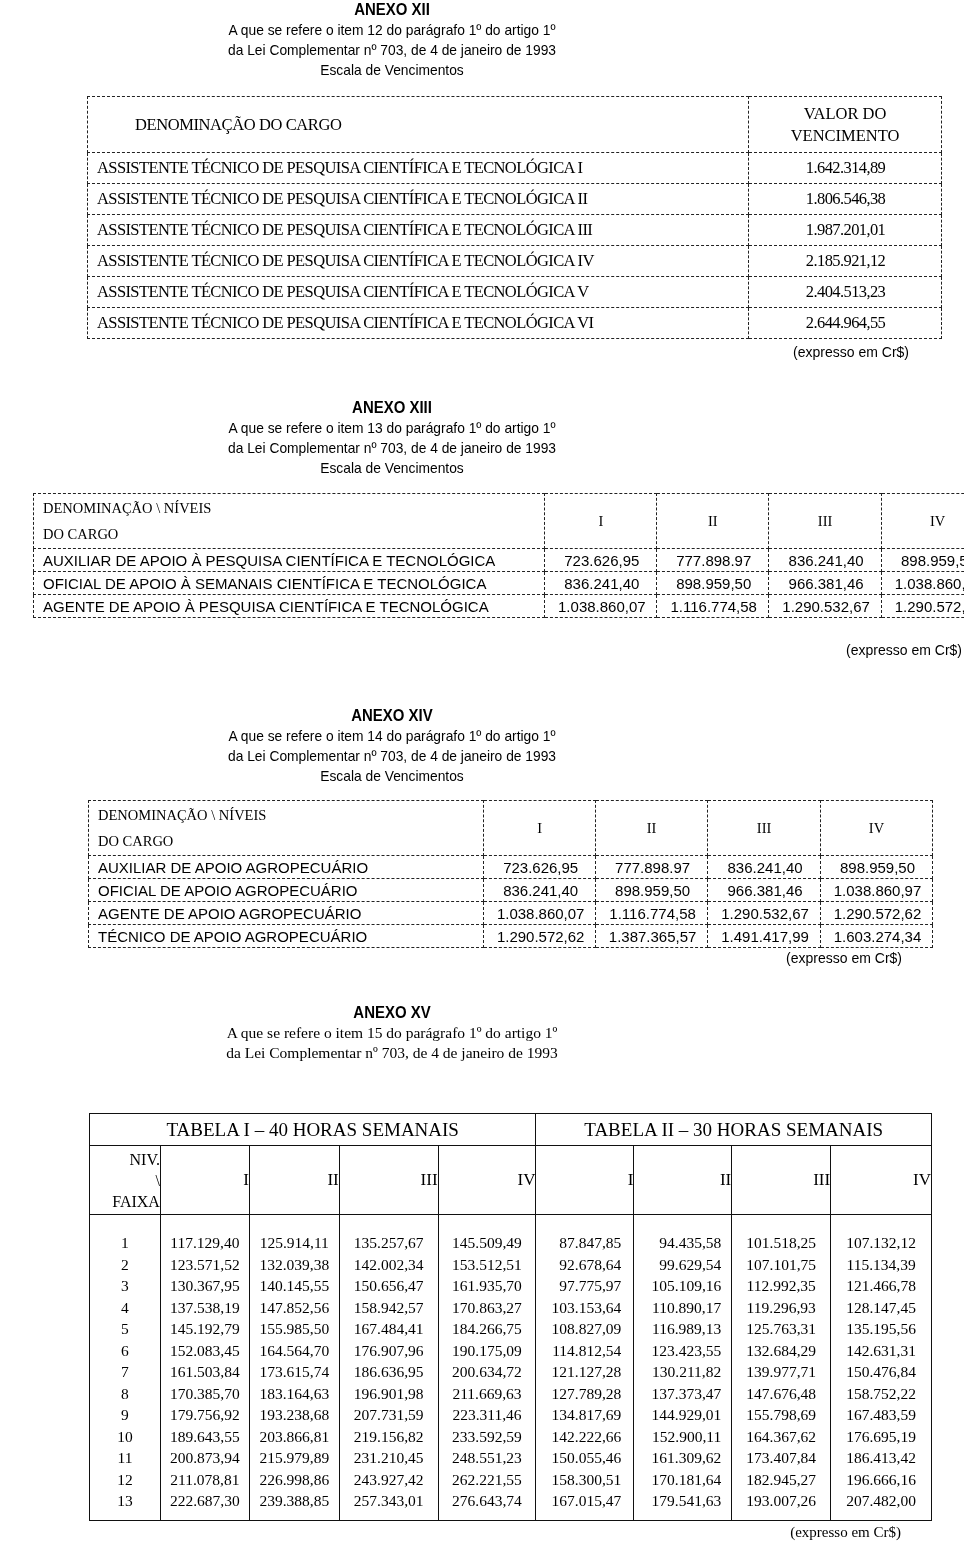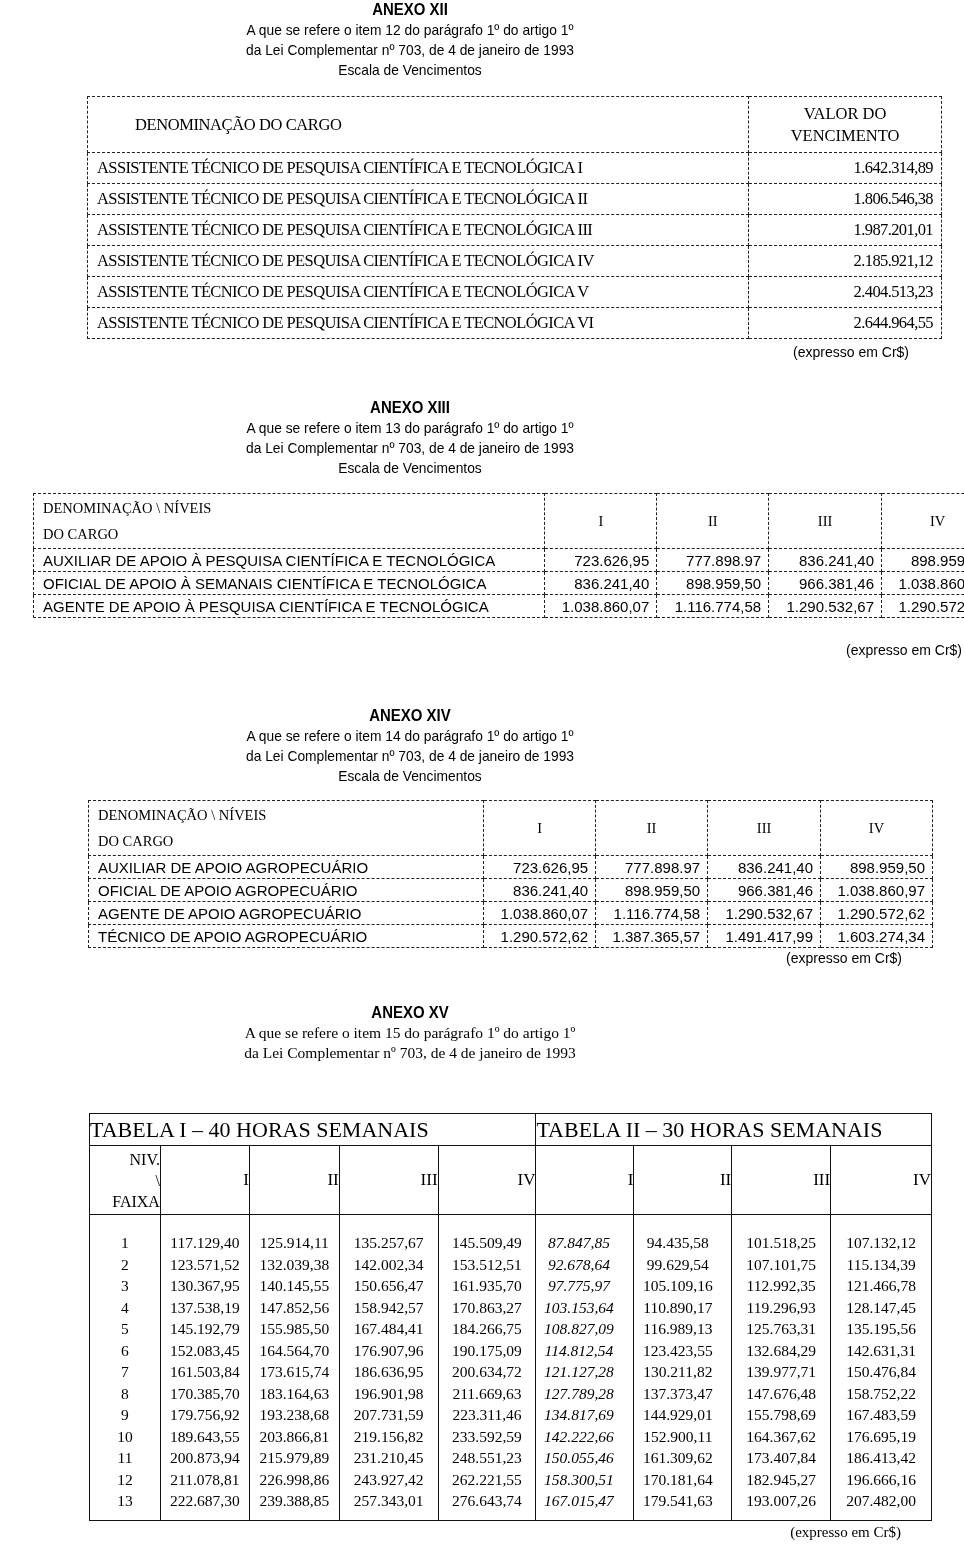--- a/index.html
+++ b/index.html
@@ -1,49 +1,49 @@
 <!DOCTYPE html>
 <html><head>
 <meta charset="utf-8">
 <style>
   html, body { margin: 0; padding: 0; background: #ffffff; }
   body { width: 964px; height: 1546px; position: relative; overflow: hidden; color: #000; }
-  .section { position: absolute; left: 18px; width: 784px; }
+  .section { position: absolute; left: 0; width: 784px; }
   .head { text-align: center; }
   .head .title { font-family: "Liberation Sans", sans-serif; font-weight: bold; font-size: 17px; line-height: 20px; transform: scaleX(0.88); }
   .head .line { font-family: "Liberation Sans", sans-serif; font-size: 15px; line-height: 20px; transform: scaleX(0.92); }
   .head.serifhead .line { font-family: "Liberation Serif", serif; font-size: 15.5px; transform: none; }
   table { border-collapse: collapse; position: absolute; margin-left: 32px; }
   td { padding: 0; }
   .dash td { border: 1px dashed #222; }
   .solid td { border: 1px solid #111; }
   .note { position: absolute; font-family: "Liberation Sans", sans-serif; font-size: 14px; }
   .note.serifnote { font-family: "Liberation Serif", serif; font-size: 15px; }
-  .num { text-align: right; padding-right: 8px !important; }
+  .num { text-align: center; padding-right: 8px !important; }
   .cen { text-align: center; }
 
   
   #t12 { left: 55px; top: 96px; width: 855px; font-family: "Liberation Serif", serif; font-size: 16.5px; }
   #t12 td.h { height: 55px; }
   #t12 td.r { height: 30px; padding-left: 9px; letter-spacing: -0.6px; }
   #t12 .hdrleft { padding-left: 47px; letter-spacing: -0.4px; }
   #t12 .hdrright { text-align: center; line-height: 22px; }
 
   
   .t4 { font-family: "Liberation Sans", sans-serif; font-size: 15px; }
   .t4 td.hh { height: 54px; font-family: "Liberation Serif", serif; font-size: 14.5px; }
   .t4 td.hl { padding-left: 9px; line-height: 26px; vertical-align: middle; }
   .t4 td.rr { height: 22px; padding-left: 9px; white-space: nowrap; }
   .t4 td.num { padding-right: 7px !important; }
   #t13 { left: 1px; top: 493px; width: 961px; }
   #t14 { left: 56px; top: 800px; width: 845px; }
 
   
   #t15 { left: 57px; top: 1113px; width: 843px; font-family: "Liberation Serif", serif; font-size: 15.5px; }
-  #t15 .top td { height: 31px; text-align: left; font-size: 22px; }
+  #t15 .top td { height: 31px; text-align: center; font-size: 19px; }
   #t15 .sub td { height: 68px; text-align: right; font-size: 17px; }
   #t15 .sub td.nivf { font-size: 16px; line-height: 21px; }
   #t15 .body td { vertical-align: top; padding-top: 17px; padding-bottom: 8px; line-height: 21.5px; }
   #t15 .body td .cell { display: block; }
   #t15 .body td.faixa { text-align: center; }
   #t15 .body td.v { text-align: center; }
 </style>
 </head>
 <body>
 
@@ -311,36 +311,36 @@
           <span class="cell">184.266,75</span>
           <span class="cell">190.175,09</span>
           <span class="cell">200.634,72</span>
           <span class="cell">211.669,63</span>
           <span class="cell">223.311,46</span>
           <span class="cell">233.592,59</span>
           <span class="cell">248.551,23</span>
           <span class="cell">262.221,55</span>
           <span class="cell">276.643,74</span>
         </td>
-    <td class="v" style="padding-right:12px;font-style:italic;">
+    <td class="v" style="text-align:right;padding-right:12px;">
           <span class="cell">87.847,85</span>
           <span class="cell">92.678,64</span>
           <span class="cell">97.775,97</span>
           <span class="cell">103.153,64</span>
           <span class="cell">108.827,09</span>
           <span class="cell">114.812,54</span>
           <span class="cell">121.127,28</span>
           <span class="cell">127.789,28</span>
           <span class="cell">134.817,69</span>
           <span class="cell">142.222,66</span>
           <span class="cell">150.055,46</span>
           <span class="cell">158.300,51</span>
           <span class="cell">167.015,47</span>
         </td>
-    <td class="v" style="padding-right:10px;">
+    <td class="v" style="text-align:right;padding-right:10px;">
           <span class="cell">94.435,58</span>
           <span class="cell">99.629,54</span>
           <span class="cell">105.109,16</span>
           <span class="cell">110.890,17</span>
           <span class="cell">116.989,13</span>
           <span class="cell">123.423,55</span>
           <span class="cell">130.211,82</span>
           <span class="cell">137.373,47</span>
           <span class="cell">144.929,01</span>
           <span class="cell">152.900,11</span>

